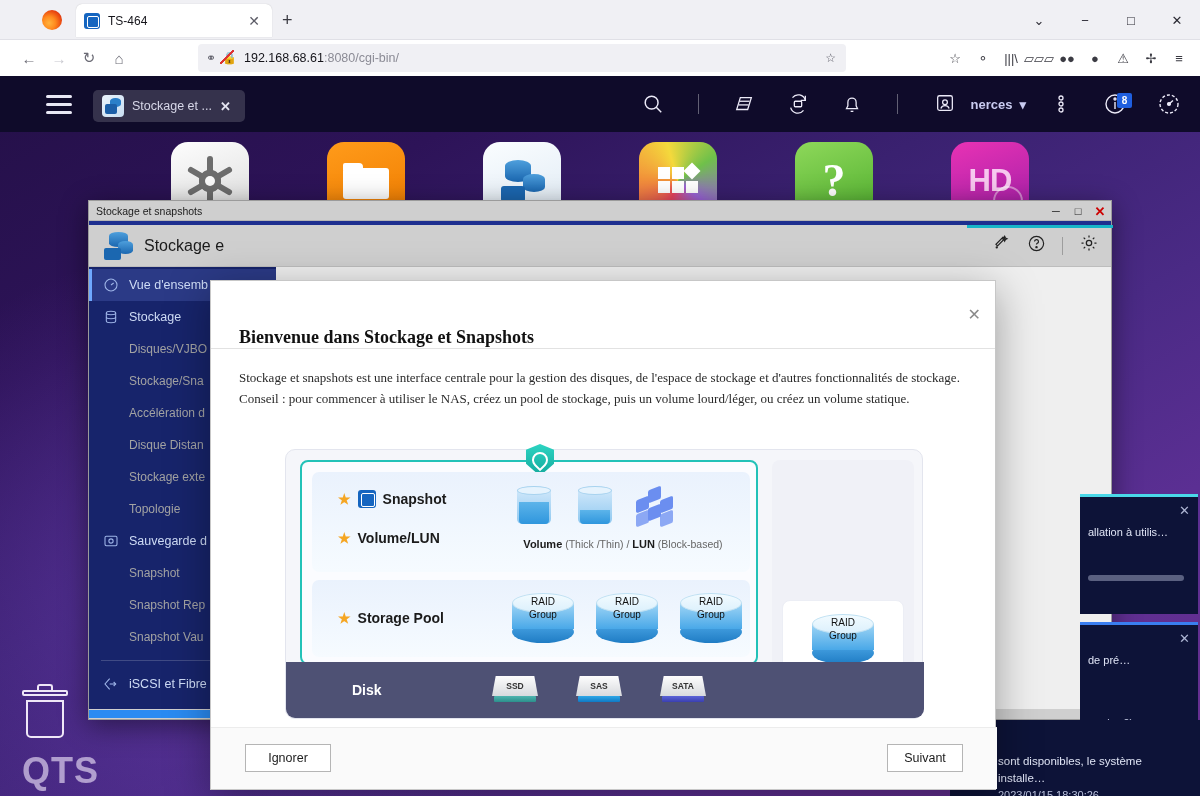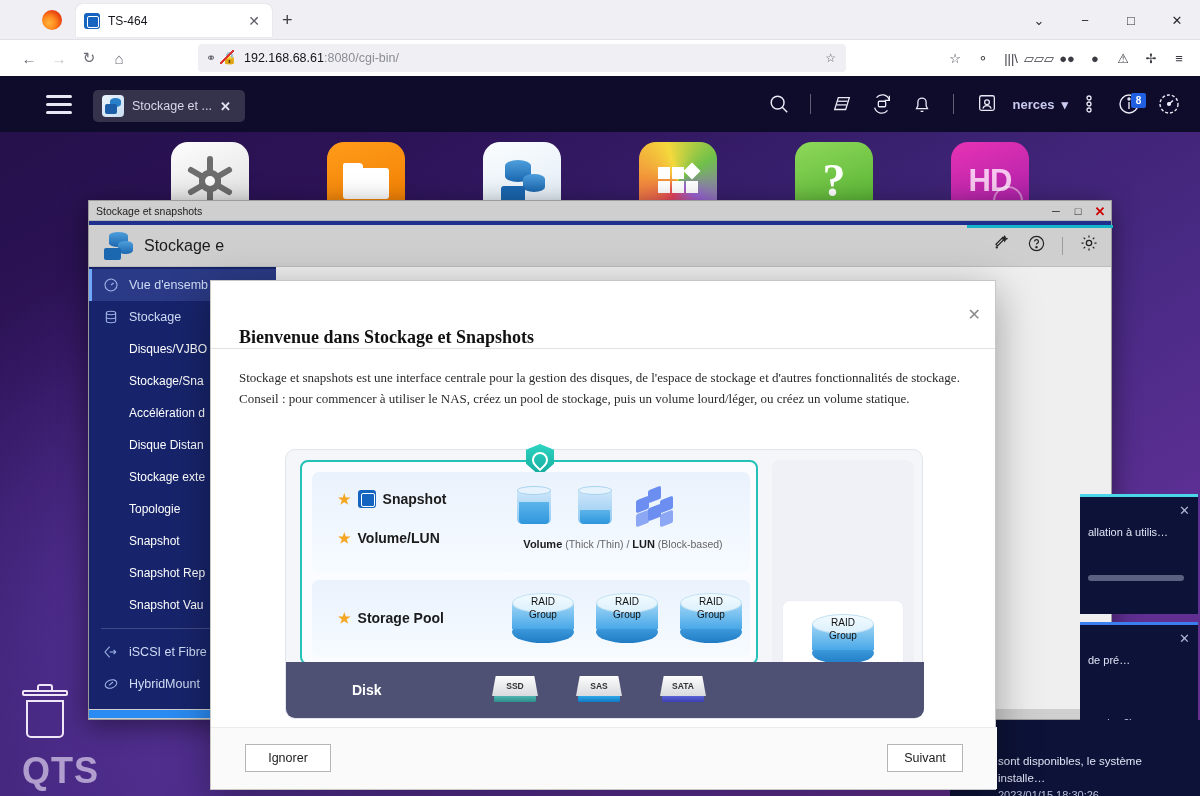--- a/index.html
+++ b/index.html
@@ -102,21 +102,21 @@
     content:""; position:absolute; right:3px; top:3px; width:11px; height:9px;
     background:#2a7fc9; border-radius: 5px/3px;
   }
   .qts-tab-ico::after {
     content:""; position:absolute; left:3px; bottom:3px; width:12px; height:10px;
     background:#1c5fa8; border-radius:2px;
   }
   .qts-tab-label { font-size: 12.5px; color: #d7d7e8; white-space: nowrap; }
   .qts-tab-x { font-size: 13px; color: #e3e3f0; font-weight: bold; }
 
-  .tb-icons { position: absolute; right: 12px; top: 0; height: 56px; display: flex; align-items: center; gap: 2px; }
+  .tb-icons { position: absolute; right: 12px; top: 0; height: 56px; display: flex; align-items: center; gap: 16px; }
   .tb-i { width: 38px; height: 38px; display: flex; align-items: center; justify-content: center; color: #eceaf8; }
   .tb-sep { width: 1px; height: 20px; background: rgba(255,255,255,.35); margin: 0 10px; }
   .tb-user { display: flex; align-items: center; gap: 7px; margin-left: 2px; }
   .tb-user-name { font-size: 13px; color: #c9cbf0; font-weight: bold; }
   .tb-badge {
     position: absolute; top: 8px; right: 2px; min-width: 15px; height: 15px;
     background: #1f5fe0; color: #fff; font-size: 10px; line-height: 15px;
     text-align: center; border-radius: 2px; padding: 0 2px; font-weight: bold;
   }
   .tb-i.rel { position: relative; }
@@ -196,21 +196,21 @@
   .aw-body { position: absolute; left: 0; top: 66px; right: 0; bottom: 0; display: flex; }
   .aw-side {
     width: 187px; background: #17246b; padding-top: 2px; overflow: hidden;
   }
   .side-item { height: 32px; display: flex; align-items: center; padding-left: 12px; gap: 9px; }
   .side-item.active { background: #2b3a86; border-left: 3px solid #6ea8ff; padding-left: 9px; }
   .side-ico { width: 19px; height: 19px; flex: none; color: #9fb5e8; font-size: 12px;
               display: flex; align-items: center; justify-content: center; }
   .side-lbl { font-size: 12.5px; color: #cfdcf6; white-space: nowrap; }
   .side-sub { padding-left: 40px; }
-  .side-sub .side-lbl { font-size: 12px; color: #ffffff; }
+  .side-sub .side-lbl { font-size: 12px; color: #a3a3a3; }
   .side-div { height: 1px; background: rgba(255,255,255,.18); margin: 7px 12px; }
 
   .aw-main { flex: 1; background: #efefef; position: relative; overflow: hidden; }
   .main-hdr { padding: 13px 18px 8px; }
   .main-hdr-t { font-size: 15px; color: #1b1b1b; }
   .empty-card {
     position: absolute; left: 160px; top: 90px; width: 300px; text-align: left;
   }
   .empty-dash {
     width: 62px; height: 62px; border: 2px dashed #9aa3b8; border-radius: 8px;
@@ -657,20 +657,29 @@
           <div class="side-item side-sub">
             <span class="side-lbl">Disque Distan</span>
           </div>
           <div class="side-item side-sub">
             <span class="side-lbl">Stockage exte</span>
           </div>
           <div class="side-item side-sub">
             <span class="side-lbl">Topologie</span>
           </div>
 
+          <div class="side-item">
+            <span class="side-ico">
+              <svg width="16" height="16" viewBox="0 0 24 24" fill="none" stroke="currentColor" stroke-width="1.6">
+                  <rect x="3" y="5" width="18" height="14" rx="2"></rect>
+                  <circle cx="12" cy="12" r="3.2"></circle>
+                </svg>
+            </span>
+            <span class="side-lbl">Sauvegarde d</span>
+          </div>
           <div class="side-item side-sub">
             <span class="side-lbl">Snapshot</span>
           </div>
           <div class="side-item side-sub">
             <span class="side-lbl">Snapshot Rep</span>
           </div>
           <div class="side-item side-sub">
             <span class="side-lbl">Snapshot Vau</span>
           </div>
 

